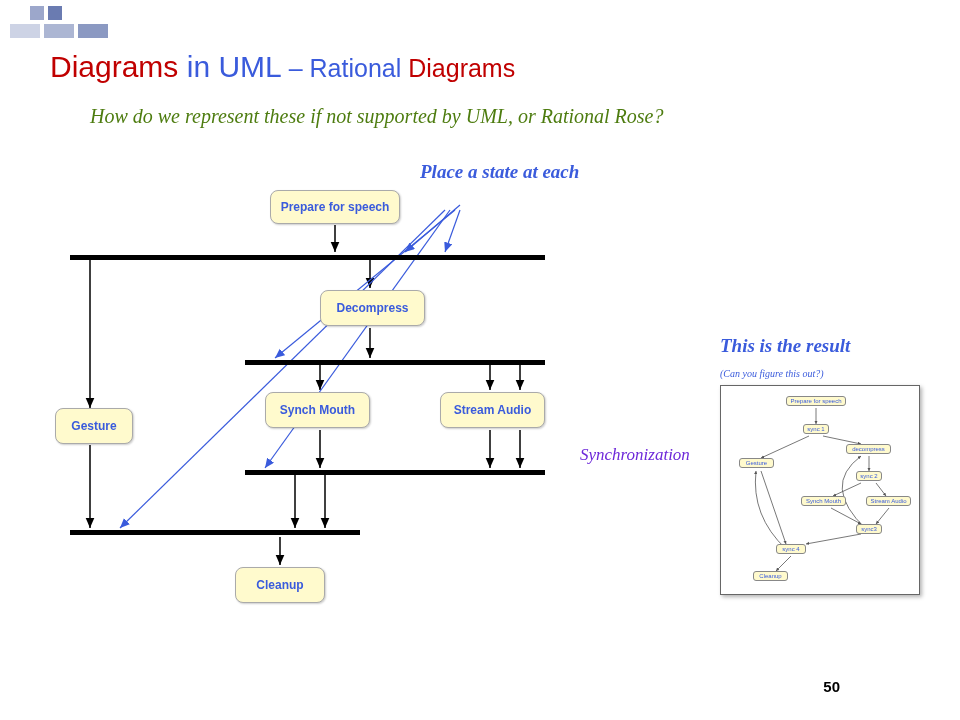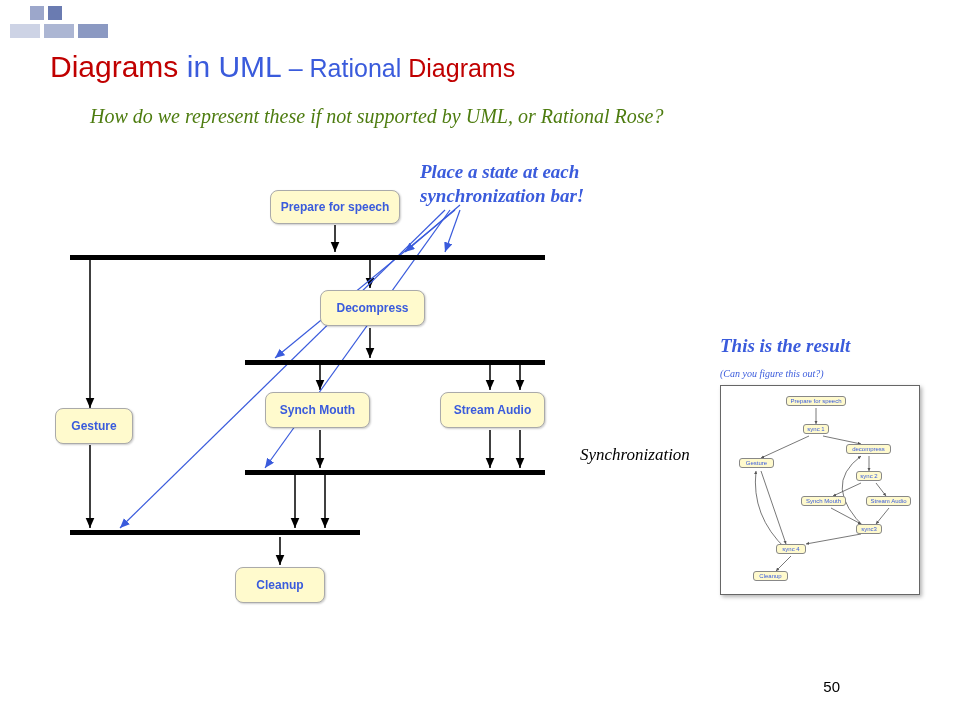--- a/index.html
+++ b/index.html
@@ -43,20 +43,21 @@
 
   .hint {
     position: absolute;
     left: 420px; top: 160px;
     font-size: 19px;
     font-style: italic;
     font-weight: bold;
     color: #3a5bdc;
     font-family: 'Times New Roman', serif;
     line-height: 1.25;
+    text-align: center;
   }
 
   .result-label {
     position: absolute;
     left: 720px; top: 335px;
     font-size: 19px;
     font-style: italic;
     font-weight: bold;
     color: #3a5bdc;
     font-family: 'Times New Roman', serif;
@@ -67,29 +68,29 @@
     font-size: 10px;
     font-style: italic;
     color: #3a5bdc;
     font-family: 'Times New Roman', serif;
   }
   .sync-label {
     position: absolute;
     left: 580px; top: 445px;
     font-size: 17px;
     font-style: italic;
-    color: #000000;
+    color: #6d28d9;
     font-family: 'Times New Roman', serif;
   }
 
   .page-num {
     position: absolute;
     right: 120px; bottom: 25px;
     font-size: 15px;
-    font-weight: normal;
+    font-weight: bold;
   }
 
   .diagram { position: absolute; left: 40px; top: 170px; width: 620px; height: 480px; }
   .activity {
     position: absolute;
     background: #fffacd;
     border: 1px solid #aaa;
     border-radius: 8px;
     font-size: 12px;
     font-weight: bold;
@@ -141,21 +142,20 @@
 </div>
 
 <div class="title">
   <span>Diagrams</span><span class="blue"> in UML</span><span class="blue small"> – Rational</span><span class="small"> Diagrams</span>
 </div>
 
 <div class="subtitle">How do we represent these if not supported by UML, or Rational Rose?</div>
 
 <div class="hint">
   <span>Place a state at each</span><br>
-  <span>synchronization bar!</span>
 </div>
 
 <div class="result-label">This is the result</div>
 <div class="result-sub">(Can you figure this out?)</div>
 <div class="sync-label">Synchronization</div>
 <div class="page-num">50</div>
 
 <div class="diagram">
   <svg width="620" height="480" style="position:absolute;left:0;top:0">
     <defs>

